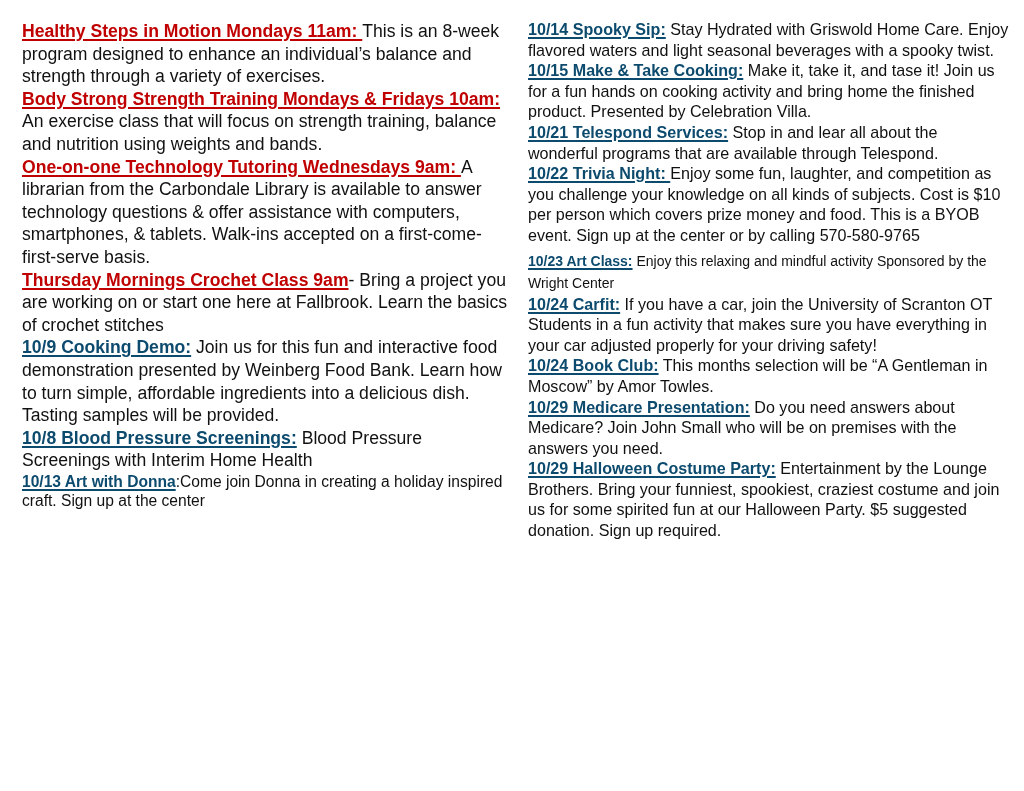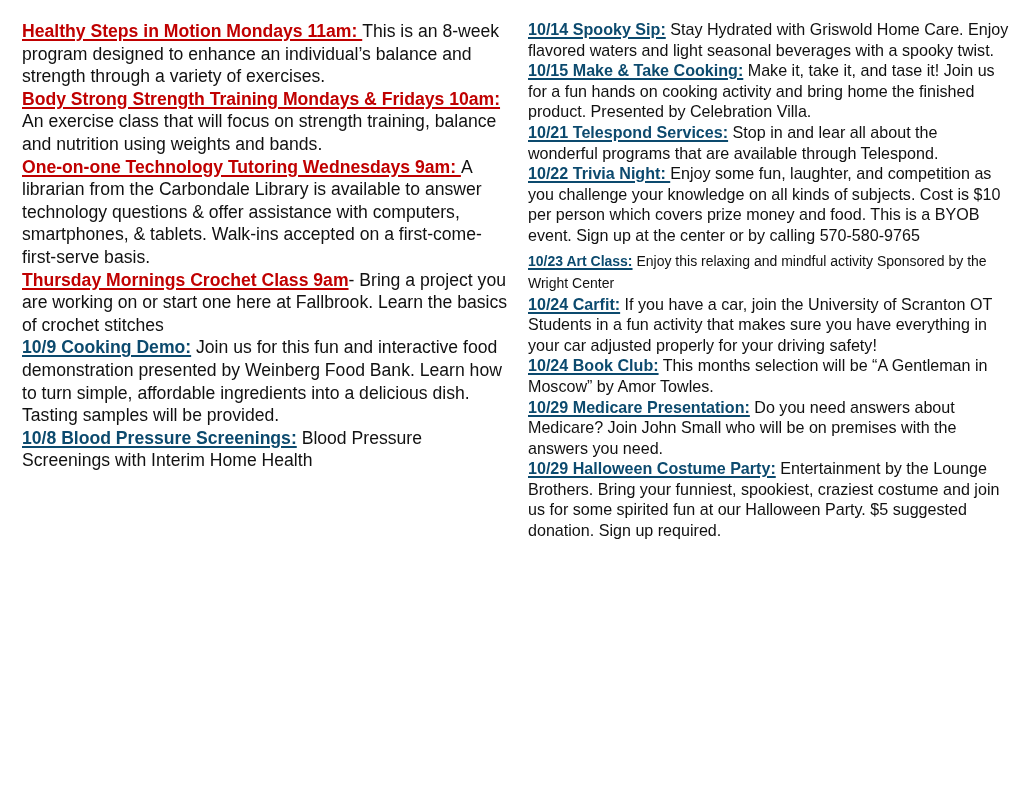--- a/index.html
+++ b/index.html
@@ -18,20 +18,21 @@
 </head>
 <body>
 
 <div class="col col-left">
   <p class="event dark"><span class="title">Healthy Steps in Motion Mondays 11am: </span><span class="desc">This is an 8-week program designed to enhance an individual’s balance and strength through a variety of exercises.</span></p>
   <p class="event dark"><span class="title">Body Strong Strength Training Mondays &amp; Fridays 10am:</span><span class="desc"> An exercise class that will focus on strength training, balance and nutrition using weights and bands.</span></p>
   <p class="event dark"><span class="title">One-on-one Technology Tutoring Wednesdays 9am: </span><span class="desc">A librarian from the Carbondale Library is available to answer technology questions &amp; offer assistance with computers, smartphones, &amp; tablets. Walk-ins accepted on a first-come-first-serve basis.</span></p>
   <p class="event dark"><span class="title">Thursday Mornings Crochet Class 9am</span><span class="desc">- Bring a project you are working on or start one here at Fallbrook. Learn the basics of crochet stitches</span></p>
   <p class="event light"><span class="title">10/9 Cooking Demo:</span><span class="desc"> Join us for this fun and interactive food demonstration presented by Weinberg Food Bank. Learn how to turn simple, affordable ingredients into a delicious dish. Tasting samples will be provided.</span></p>
   <p class="event light"><span class="title">10/8 Blood Pressure Screenings:</span><span class="desc"> Blood Pressure Screenings with Interim Home Health</span></p>
+  <p class="event light small"><span class="title">10/13 Art with Donna</span><span class="desc">:Come join Donna in creating a holiday inspired craft. Sign up at the center</span></p>
 </div>
 
 <div class="col col-right">
   <p class="event light"><span class="title">10/14 Spooky Sip:</span><span class="desc"> Stay Hydrated with Griswold Home Care. Enjoy flavored waters and light seasonal beverages with a spooky twist.</span></p>
   <p class="event light"><span class="title">10/15 Make &amp; Take Cooking:</span><span class="desc"> Make it, take it, and tase it! Join us for a fun hands on cooking activity and bring home the finished product. Presented by Celebration Villa.</span></p>
   <p class="event light"><span class="title">10/21 Telespond Services:</span><span class="desc"> Stop in and lear all about the wonderful programs that are available through Telespond.</span></p>
   <p class="event light"><span class="title">10/22 Trivia Night: </span><span class="desc">Enjoy some fun, laughter, and competition as you challenge your knowledge on all kinds of subjects. Cost is $10 per person which covers prize money and food. This is a BYOB event. Sign up at the center or by calling 570-580-9765</span></p>
   <p class="event light small"><span class="title">10/23 Art Class:</span><span class="desc"> Enjoy this relaxing and mindful activity Sponsored by the Wright Center</span></p>
   <p class="event light"><span class="title">10/24 Carfit:</span><span class="desc"> If you have a car, join the University of Scranton OT Students in a fun activity that makes sure you have everything in your car adjusted properly for your driving safety!</span></p>
   <p class="event light"><span class="title">10/24 Book Club:</span><span class="desc"> This months selection will be “A Gentleman in Moscow” by Amor Towles.</span></p>

